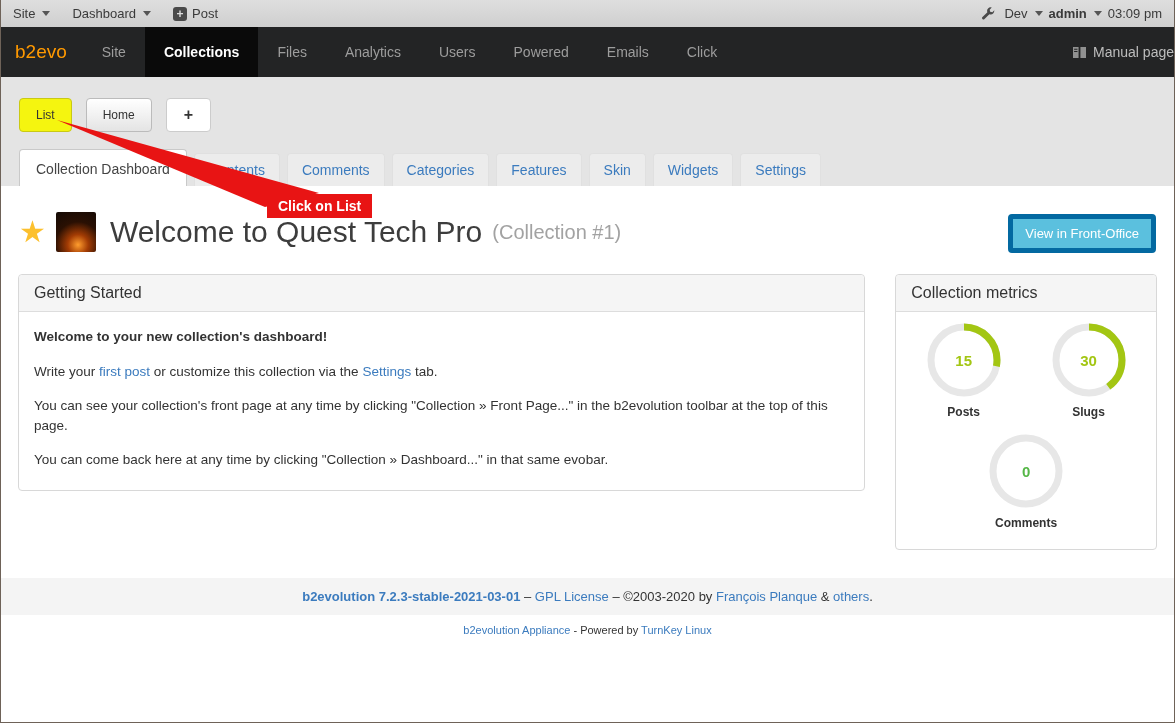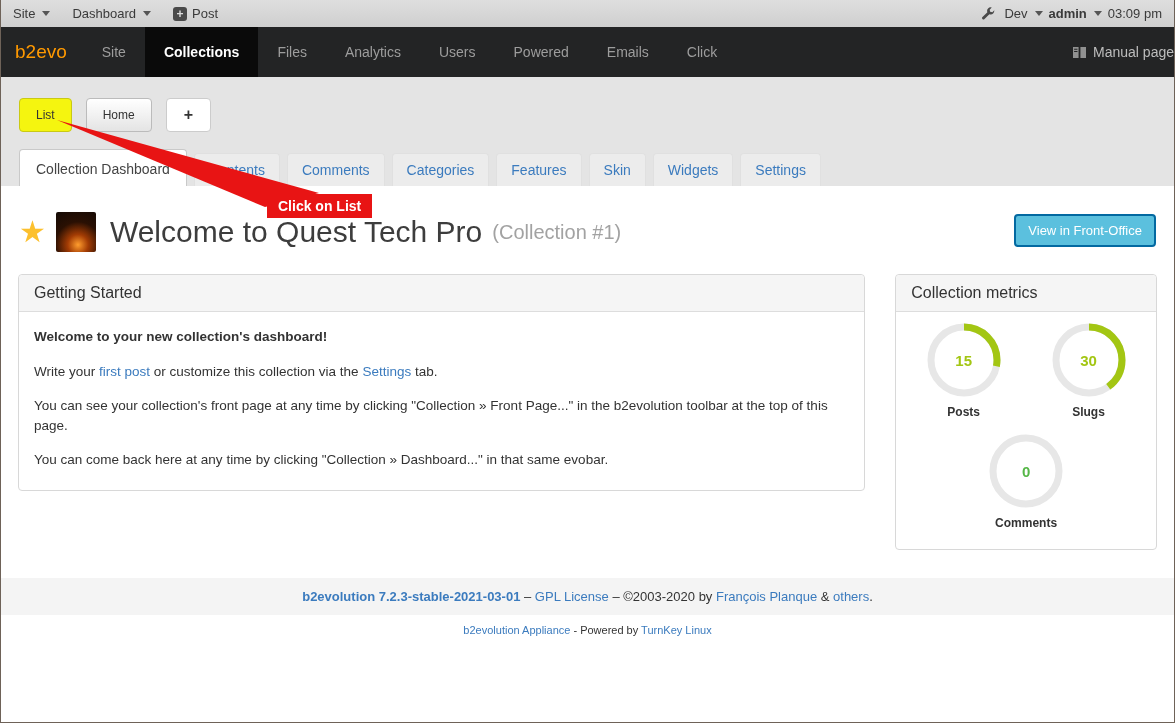--- a/index.html
+++ b/index.html
@@ -55,21 +55,21 @@
               font-weight:bold;font-size:14px;padding:4px 11px;}
 
   
   .content{background:#fff;}
   .title-row{display:flex;align-items:center;padding:26px 18px 22px;position:relative;}
   .star{color:#fcc02e;font-size:30px;margin-right:10px;line-height:1;}
   .thumb{width:40px;height:40px;border-radius:2px;margin-right:14px;
          background:radial-gradient(circle at 55% 82%, #ff9d2e 0%, #a33c04 26%, #2a1003 58%, #140a05 100%);}
   .page-title{font-size:30px;color:#3d3d3d;font-weight:normal;}
   .page-sub{font-size:20px;color:#a2a2a2;margin-left:10px;}
-  .front-btn{position:absolute;right:18px;top:28px;background:var(--info-blue);color:#fff;border:2px solid #0369a1;
+  .front-btn{position:absolute;right:18px;top:28px;background:var(--info-blue);color:#fff;border:5px solid #0369a1;
              border-radius:4px;font-size:13px;padding:7px 12px;cursor:pointer;}
 
   .panels{display:flex;padding:0 17px;gap:30px;align-items:flex-start;}
   .panel{border:1px solid #d8d8d8;border-radius:4px;background:#fff;}
   .panel-head{background:#f5f5f5;border-bottom:1px solid #ddd;border-radius:4px 4px 0 0;
               font-size:16px;color:#333;padding:9px 15px;}
   .panel.left{width:848px;}
   .panel.right{width:262px;}
   .panel-body{padding:15px;}
   .gs-body p{font-size:13.5px;color:#333;margin-bottom:15px;line-height:1.45;}

